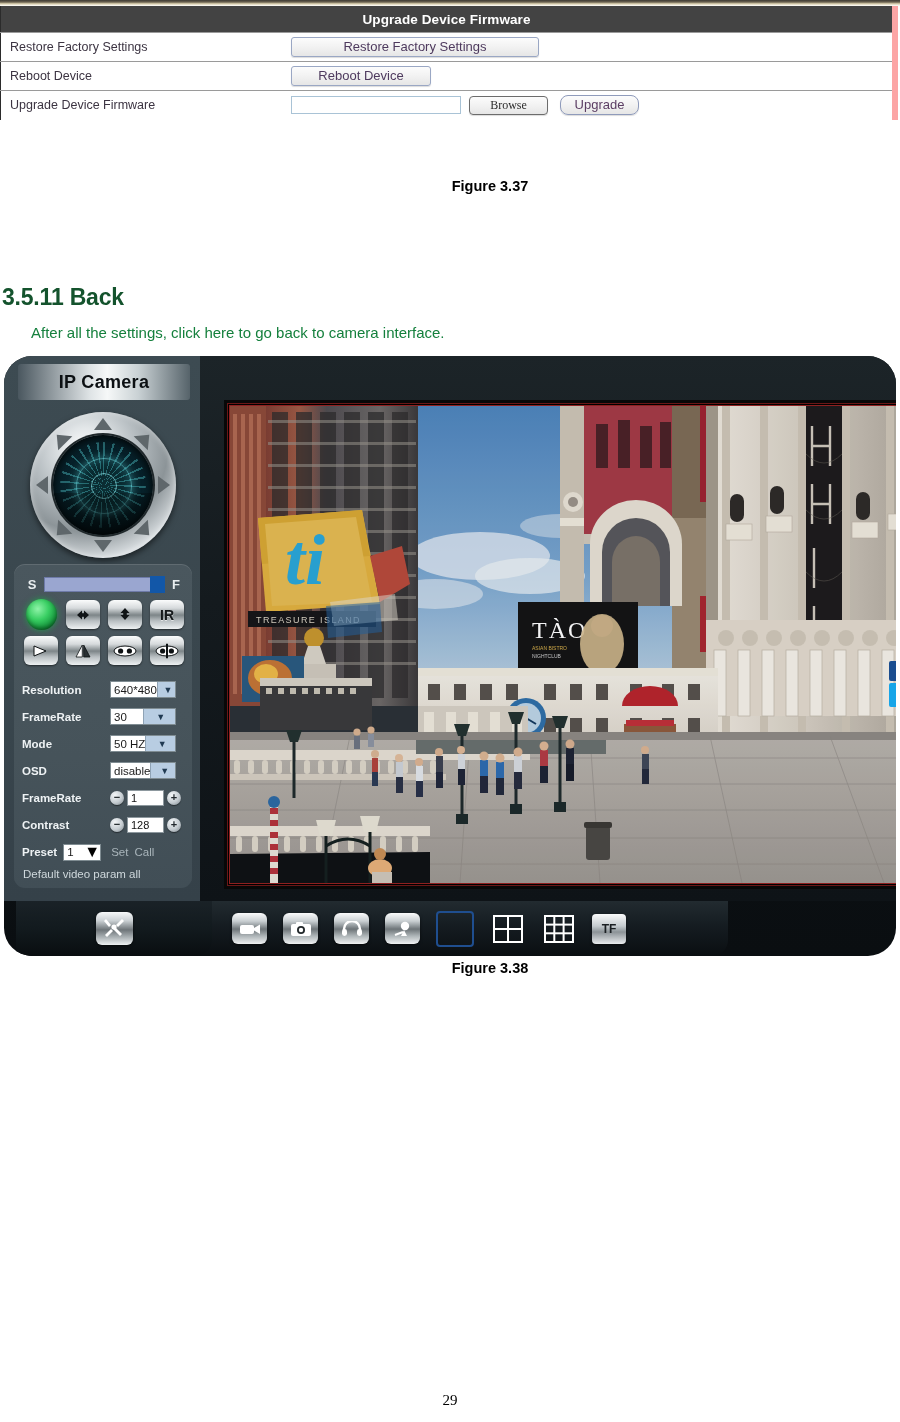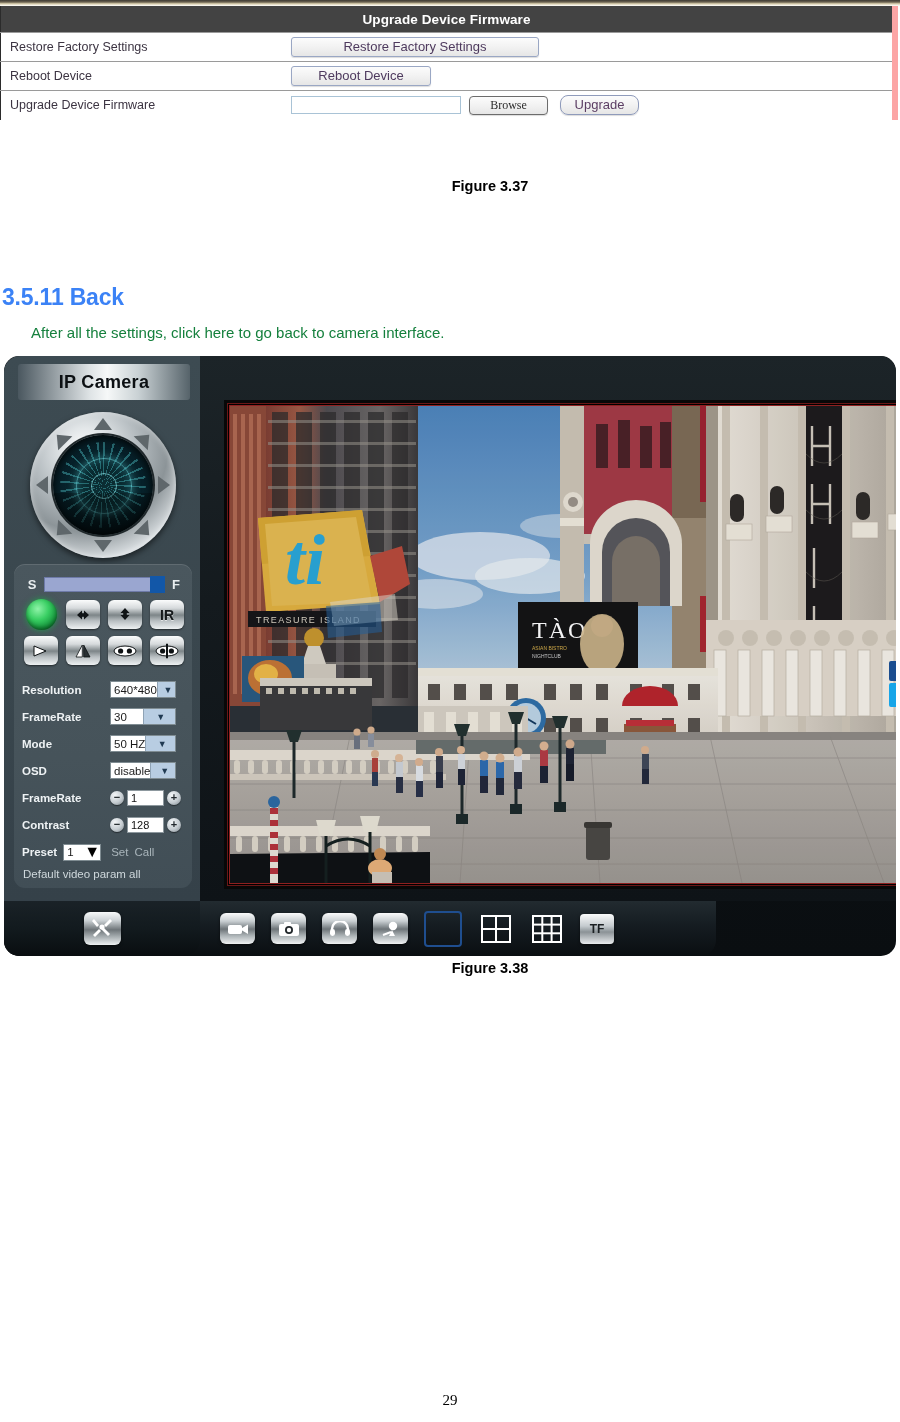--- a/index.html
+++ b/index.html
@@ -51,27 +51,27 @@
     border:1px solid #a9c3d6;background:#ffffff;vertical-align:middle;
     margin-right:8px;}
   .ctl-wrap{display:flex;align-items:center;gap:0;}
 
   
   .cap{position:absolute;width:100%;text-align:center;
     font-size:14.5px;font-weight:bold;color:#000;padding-left:40px;}
   #cap337{top:178px;left:0;}
   #cap338{top:960px;left:0;}
   .h3{position:absolute;left:2px;top:284px;font-size:23px;
-    font-weight:bold;color:#3b82f6;letter-spacing:-.2px;}
+    font-weight:bold;color:#14532d;letter-spacing:-.2px;}
   .body-line{position:absolute;left:31px;top:324px;font-size:15px;color:#15803d;}
 
   
   .cam{position:absolute;left:4px;top:356px;width:892px;height:600px;
     background:linear-gradient(to bottom,#141a1d 0%,#0d1215 45%,#0a0e11 100%);
-    border-radius:15px;overflow:hidden;}
+    border-radius:28px;overflow:hidden;}
   .cam-sidebar{position:absolute;left:0;top:0;width:196px;height:545px;
     background:linear-gradient(to bottom,#3d4b52 0%,#3a474e 50%,#354149 100%);
     border-radius:16px 0 0 0;}
   .cam-stage{position:absolute;left:196px;top:0;right:0;height:545px;
     background:linear-gradient(to bottom,#1c2428 0%,#141a1e 45%,#0e1317 100%);
     border-radius:0 16px 0 0;}
 
   .ipcam-title{position:absolute;left:14px;top:8px;width:172px;height:36px;
     background:linear-gradient(to right,#4a575f 0%,#dfe4e6 42%,#f6f8f8 52%,#c9d1d4 70%,#56636a 100%);
     border-radius:3px;display:flex;align-items:center;justify-content:center;
@@ -168,21 +168,21 @@
     background:#000;overflow:hidden;}
   .video-inner{position:absolute;left:2px;top:2px;right:2px;bottom:2px;
     border:1px solid #8d2020;overflow:hidden;background:#2b3136;}
   .vcanvas{position:absolute;inset:0;}
 
   .vslider{position:absolute;right:8px;top:258px;width:10px;height:46px;}
   .vslider .vs-top{position:absolute;top:0;left:0;width:10px;height:20px;background:#1a4d8f;border-radius:2px;}
   .vslider .vs-bot{position:absolute;top:22px;left:0;width:10px;height:24px;background:#17a5e8;border-radius:2px;}
 
   
-  .toolbar{position:absolute;left:0;bottom:0;width:712px;height:55px;
+  .toolbar{position:absolute;left:12px;bottom:0;width:712px;height:55px;
     background:linear-gradient(to bottom,#222b30 0%,#151c21 45%,#0a0e11 100%);
     border-radius:0 0 16px 16px;margin-top:44px;}
   .tb-left{position:absolute;left:0;top:0;width:196px;height:55px;
     background:linear-gradient(to bottom,#1a2227 0%,#121a1e 50%,#090d10 100%);
     border-radius:0 0 16px 0;display:flex;align-items:center;justify-content:center;}
   .tb-right{position:absolute;left:196px;top:0;right:0;height:55px;
     display:flex;align-items:center;padding-left:20px;gap:16px;}
   .tbtn{width:35px;height:31px;border-radius:6px;
     background:linear-gradient(to bottom,#fafbfb 0%,#c9cfd2 26%,#6d7478 52%,#aeb5b8 74%,#f0f2f3 100%);
     display:flex;align-items:center;justify-content:center;cursor:pointer;

